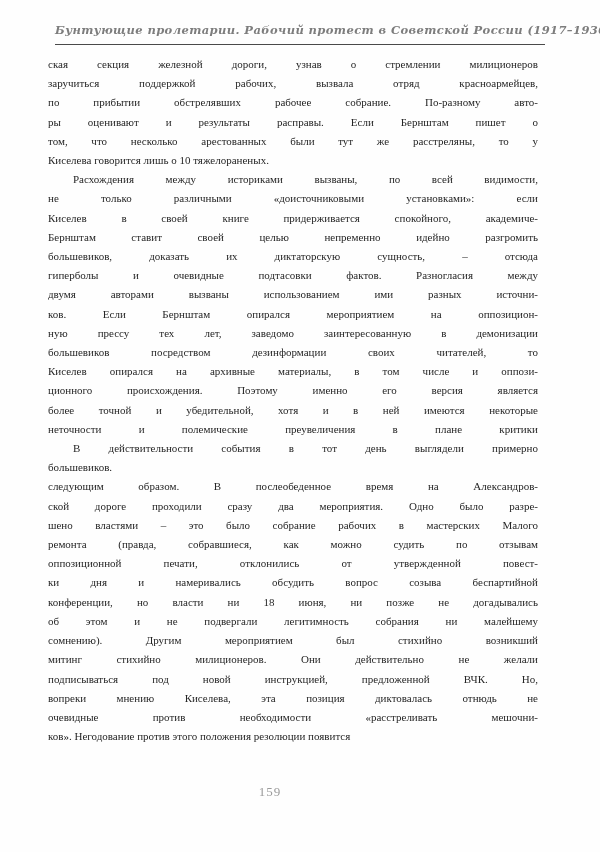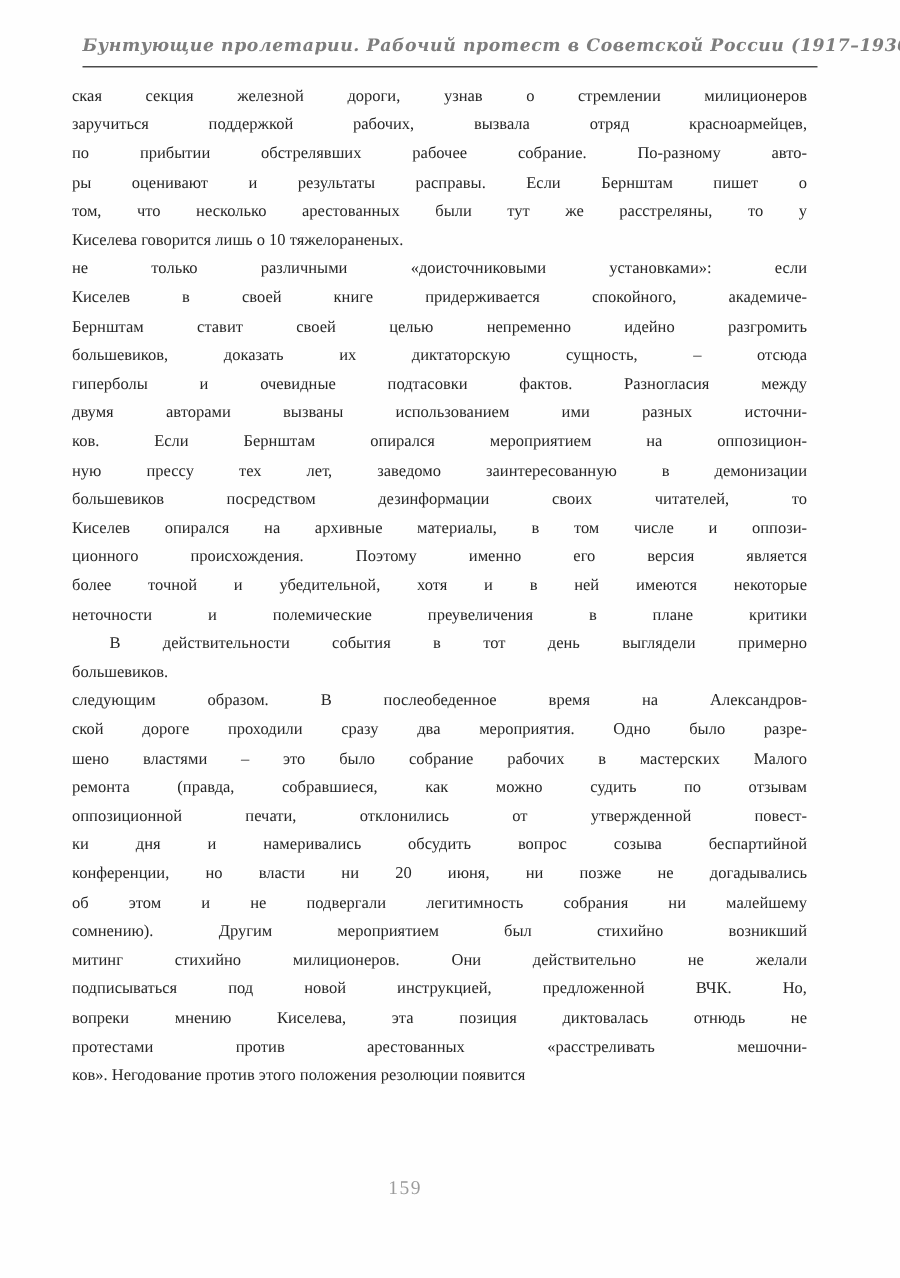--- a/index.html
+++ b/index.html
@@ -78,20 +78,21 @@
 
   <hr class="header-rule">
 
   <div class="body-text">
       <div class="line">ская секция железной дороги, узнав о стремлении милиционеров</div>
       <div class="line">заручиться поддержкой рабочих, вызвала отряд красноармейцев,</div>
       <div class="line">по прибытии обстрелявших рабочее собрание. По-разному авто-</div>
       <div class="line">ры оценивают и результаты расправы. Если Бернштам пишет о</div>
       <div class="line">том, что несколько арестованных были тут же расстреляны, то у</div>
       <div class="line end">Киселева говорится лишь о 10 тяжелораненых.</div>
+      <div class="line indent">Расхождения между историками вызваны, по всей видимости,</div>
       <div class="line">не только различными «доисточниковыми установками»: если</div>
       <div class="line">Киселев в своей книге придерживается спокойного, академиче-</div>
       <div class="line">Бернштам ставит своей целью непременно идейно разгромить</div>
       <div class="line">большевиков, доказать их диктаторскую сущность, – отсюда</div>
       <div class="line">гиперболы и очевидные подтасовки фактов. Разногласия между</div>
       <div class="line">двумя авторами вызваны использованием ими разных источни-</div>
       <div class="line">ков. Если Бернштам опирался мероприятием на оппозицион-</div>
       <div class="line">ную прессу тех лет, заведомо заинтересованную в демонизации</div>
       <div class="line">большевиков посредством дезинформации своих читателей, то</div>
       <div class="line">Киселев опирался на архивные материалы, в том числе и оппози-</div>
@@ -99,25 +100,25 @@
       <div class="line">более точной и убедительной, хотя и в ней имеются некоторые</div>
       <div class="line">неточности и полемические преувеличения в плане критики</div>
       <div class="line indent">В действительности события в тот день выглядели примерно</div>
       <div class="line end">большевиков.</div>
       <div class="line">следующим образом. В послеобеденное время на Александров-</div>
       <div class="line">ской дороге проходили сразу два мероприятия. Одно было разре-</div>
       <div class="line">шено властями – это было собрание рабочих в мастерских Малого</div>
       <div class="line">ремонта (правда, собравшиеся, как можно судить по отзывам</div>
       <div class="line">оппозиционной печати, отклонились от утвержденной повест-</div>
       <div class="line">ки дня и намеривались обсудить вопрос созыва беспартийной</div>
-      <div class="line">конференции, но власти ни 20 июня, ни позже не догадывались</div>
+      <div class="line">конференции, но власти ни 18 июня, ни позже не догадывались</div>
       <div class="line">об этом и не подвергали легитимность собрания ни малейшему</div>
       <div class="line">сомнению). Другим мероприятием был стихийно возникший</div>
       <div class="line">митинг стихийно милиционеров. Они действительно не желали</div>
       <div class="line">подписываться под новой инструкцией, предложенной ВЧК. Но,</div>
       <div class="line">вопреки мнению Киселева, эта позиция диктовалась отнюдь не</div>
-      <div class="line">протестами против арестованных «расстреливать мешочни-</div>
+      <div class="line">очевидные против необходимости «расстреливать мешочни-</div>
       <div class="line end">ков». Негодование против этого положения резолюции появится</div>
     </div>
 
   <div class="page-number">159</div>
 
 </div>
 
 </body></html>

